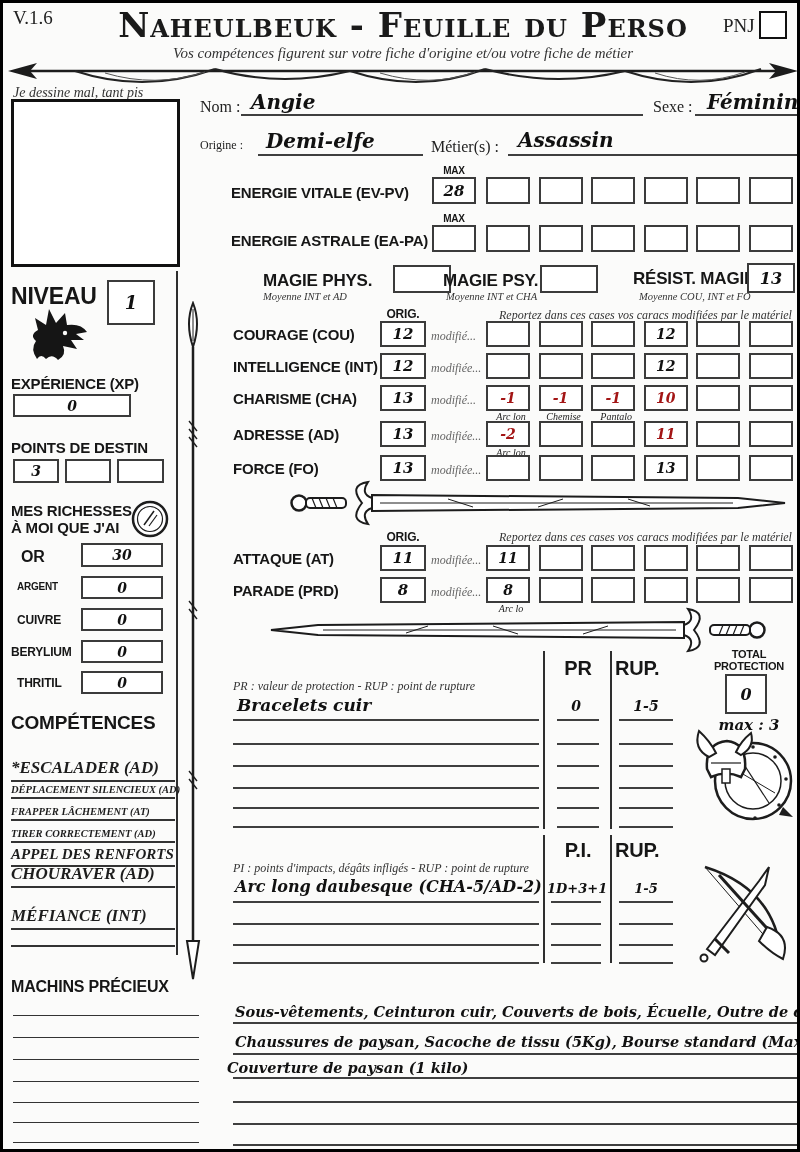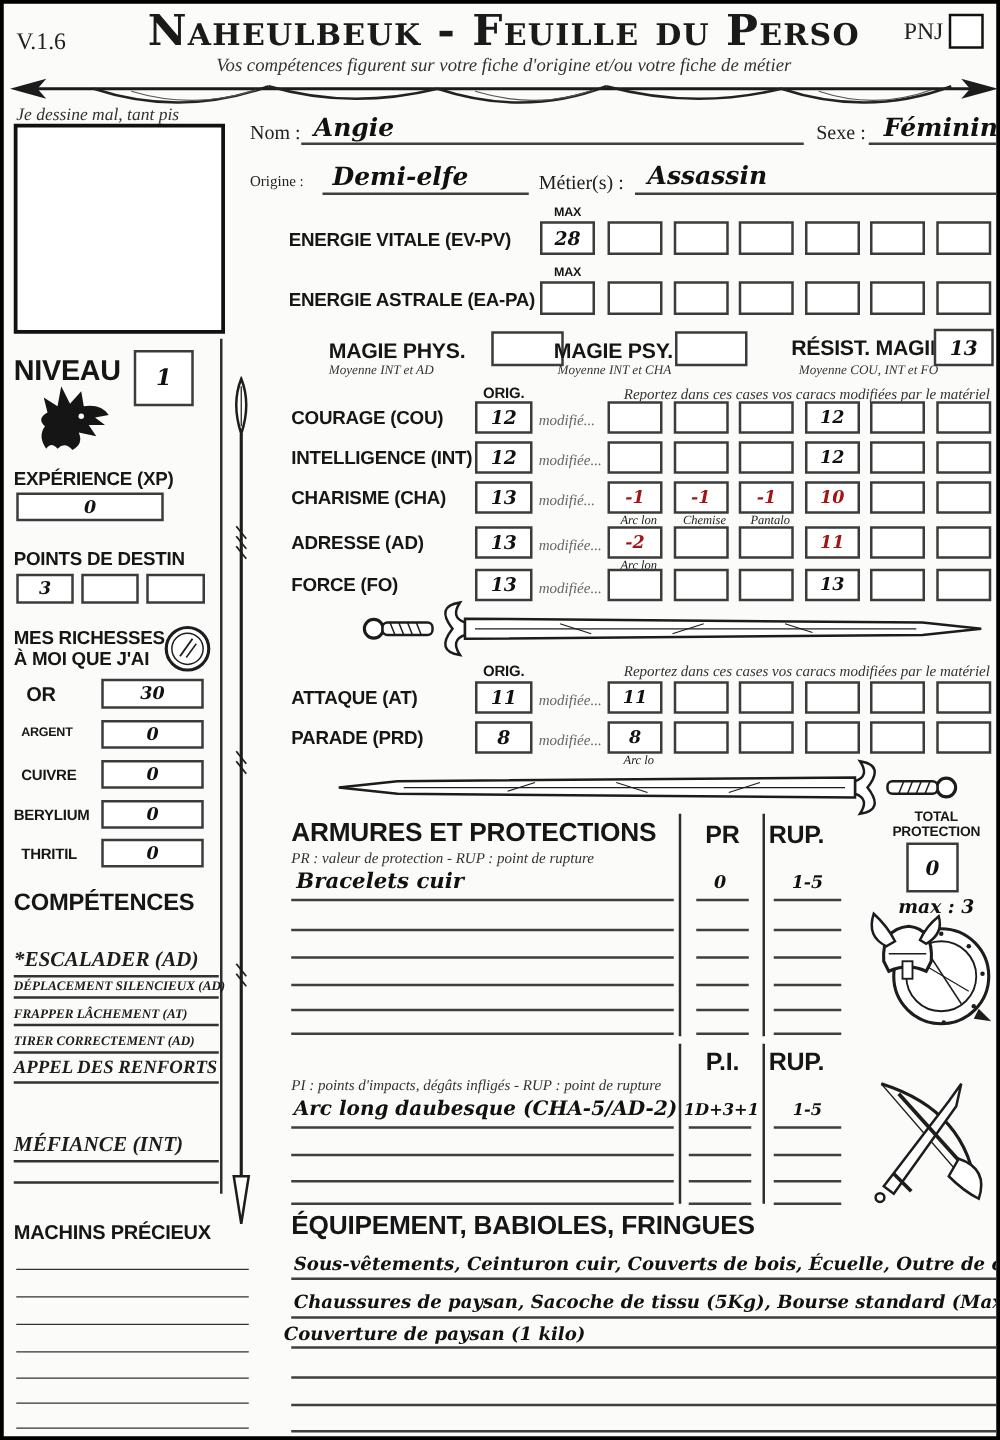--- a/index.html
+++ b/index.html
@@ -20,21 +20,21 @@
   .hv{font-size:15px;}
   .title{font-family:"DejaVu Serif",serif;font-weight:700;font-variant:small-caps;letter-spacing:1px;}
   .skill{position:absolute;left:8px;width:164px;border-bottom:2px solid #333;padding-bottom:2px;font-family:"Liberation Serif",serif;font-style:italic;font-weight:600;color:#1d1d1d;white-space:nowrap;}
   svg{display:block;}
 </style>
 </head>
 <body>
 
 <div class="page">
 
-  <div class="abs serif" style="left:10px;top:20px;font-size:19px;">V.1.6</div>
+  <div class="abs serif" style="left:10px;top:4px;font-size:19px;">V.1.6</div>
   <div class="abs title" style="left:100px;top:2px;width:600px;text-align:center;font-size:34px;">Naheulbeuk - Feuille du Perso</div>
   <div class="abs script" style="left:100px;top:42px;width:600px;text-align:center;font-size:15px;">Vos compétences figurent sur votre fiche d'origine et/ou votre fiche de métier</div>
   <div class="abs serif" style="left:720px;top:12px;font-size:19px;">PNJ</div>
   <div class="abs" style="left:756px;top:8px;width:24px;height:24px;border:2.5px solid #111;background:#fff;"></div>
 
   <div class="abs" style="left:2px;top:57px;">
     <svg width="796" height="32" viewBox="0 0 796 32">
       <line x1="24" y1="11" x2="772" y2="11" stroke="#1c1c1c" stroke-width="2.5"></line>
       <polygon points="3,11 32,3 25,11 32,19" fill="#1c1c1c"></polygon>
       <polygon points="793,11 764,3 771,11 764,19" fill="#1c1c1c"></polygon>
@@ -129,20 +129,21 @@
   <div class="abs box" style="left:78px;top:668px;width:82px;height:23px;">
     <span class="hand" style="font-size:14px;">0</span>
   </div>
 
   <div class="abs blab" style="left:8px;top:709px;font-size:19px;">COMPÉTENCES</div>
   <div class="skill" style="top:755px;font-size:17px;">*ESCALADER (AD)</div>
   <div class="skill" style="top:781px;font-size:10.5px;">DÉPLACEMENT SILENCIEUX (AD)</div>
   <div class="skill" style="top:803px;font-size:10.5px;">FRAPPER LÂCHEMENT (AT)</div>
   <div class="skill" style="top:825px;font-size:10.5px;">TIRER CORRECTEMENT (AD)</div>
   <div class="skill" style="top:843px;font-size:15px;">APPEL DES RENFORTS</div>
+  <div class="skill" style="top:861px;font-size:17px;">CHOURAVER (AD)</div>
   <div class="skill" style="top:903px;font-size:17px;">MÉFIANCE (INT)</div>
   <div class="skill" style="top:926px;height:14px;"></div>
 
   <div class="abs blab" style="left:8px;top:975px;font-size:16px;">MACHINS PRÉCIEUX</div>
   <div class="thinline" style="left:10px;top:1012px;width:186px;"></div>
   <div class="thinline" style="left:10px;top:1034px;width:186px;"></div>
   <div class="thinline" style="left:10px;top:1056px;width:186px;"></div>
   <div class="thinline" style="left:10px;top:1078px;width:186px;"></div>
   <div class="thinline" style="left:10px;top:1099px;width:186px;"></div>
   <div class="thinline" style="left:10px;top:1119px;width:186px;"></div>
@@ -426,21 +427,20 @@
       <line x1="45" y1="19" x2="49" y2="29" stroke="#1c1c1c" stroke-width="1.2"></line>
       <path d="M74 24 Q60 6 80 3 Q72 15 84 19 L84 29 Q72 33 80 45 Q60 42 74 24 Z" fill="#fff" stroke="#1c1c1c" stroke-width="2"></path>
       <polygon points="84,16 450,19 497,24 450,29 84,32" fill="#fff" stroke="#1c1c1c" stroke-width="2"></polygon>
       <line x1="92" y1="24" x2="445" y2="24" stroke="#1c1c1c" stroke-width="1"></line>
       <line x1="160" y1="20" x2="185" y2="28" stroke="#1c1c1c" stroke-width="1"></line>
       <line x1="250" y1="28" x2="275" y2="20" stroke="#1c1c1c" stroke-width="1"></line>
       <line x1="340" y1="20" x2="362" y2="27" stroke="#1c1c1c" stroke-width="1"></line>
     </svg>
   </div>
 
-  <div class="abs blab" style="left:230px;top:652px;font-size:21px;">ARMURES ET PROTECTIONS</div>
   <div class="abs script" style="left:230px;top:676px;font-size:12px;">PR : valeur de protection - RUP : point de rupture</div>
   <div class="abs blab" style="left:546px;top:654px;width:58px;text-align:center;font-size:20px;">PR</div>
   <div class="abs blab" style="left:612px;top:654px;width:64px;font-size:20px;">RUP.</div>
   <div class="vline" style="left:540px;top:648px;height:178px;"></div>
   <div class="vline" style="left:607px;top:648px;height:178px;"></div>
 
   <div class="abs hand" style="left:234px;top:692px;font-size:17px;">Bracelets cuir</div>
   <div class="abs hand" style="left:548px;top:695px;width:50px;text-align:center;font-size:14px;">0</div>
   <div class="abs hand" style="left:614px;top:695px;width:58px;text-align:center;font-size:14px;">1-5</div>
   <div class="wline" style="left:230px;top:716px;width:306px;"></div>
@@ -518,21 +518,20 @@
       <path d="M16 8 Q86 30 92 96" stroke="#1d1d1d" stroke-width="2.5" fill="none"></path>
       <line x1="16" y1="8" x2="92" y2="96" stroke="#1d1d1d" stroke-width="1"></line>
       <polygon points="18,90 70,22 80,8 76,26 26,96" fill="#fff" stroke="#1d1d1d" stroke-width="2"></polygon>
       <line x1="26" y1="80" x2="40" y2="94" stroke="#1d1d1d" stroke-width="3"></line>
       <circle cx="15" cy="99" r="3.5" fill="#fff" stroke="#1d1d1d" stroke-width="2"></circle>
       <line x1="30" y1="16" x2="84" y2="76" stroke="#1d1d1d" stroke-width="3"></line>
       <path d="M78 68 Q102 76 94 100 Q82 94 70 82 Z" fill="#fff" stroke="#1d1d1d" stroke-width="2"></path>
     </svg>
   </div>
 
-  <div class="abs blab" style="left:230px;top:966px;font-size:21px;">ÉQUIPEMENT, BABIOLES, FRINGUES</div>
   <div class="abs hand" style="left:232px;top:1000px;font-size:14.5px;white-space:nowrap;">Sous-vêtements, Ceinturon cuir, Couverts de bois, Écuelle, Outre de cuir 1 litre</div>
   <div class="wline" style="left:230px;top:1019px;width:565px;"></div>
   <div class="abs hand" style="left:232px;top:1030px;font-size:14.5px;white-space:nowrap;">Chaussures de paysan, Sacoche de tissu (5Kg), Bourse standard (Max 50PO)</div>
   <div class="wline" style="left:230px;top:1050px;width:565px;"></div>
   <div class="abs hand" style="left:224px;top:1056px;font-size:14.5px;white-space:nowrap;">Couverture de paysan (1 kilo)</div>
   <div class="wline" style="left:230px;top:1074px;width:565px;"></div>
   <div class="wline" style="left:230px;top:1098px;width:565px;"></div>
   <div class="wline" style="left:230px;top:1120px;width:565px;"></div>
   <div class="wline" style="left:230px;top:1141px;width:565px;"></div>
 

